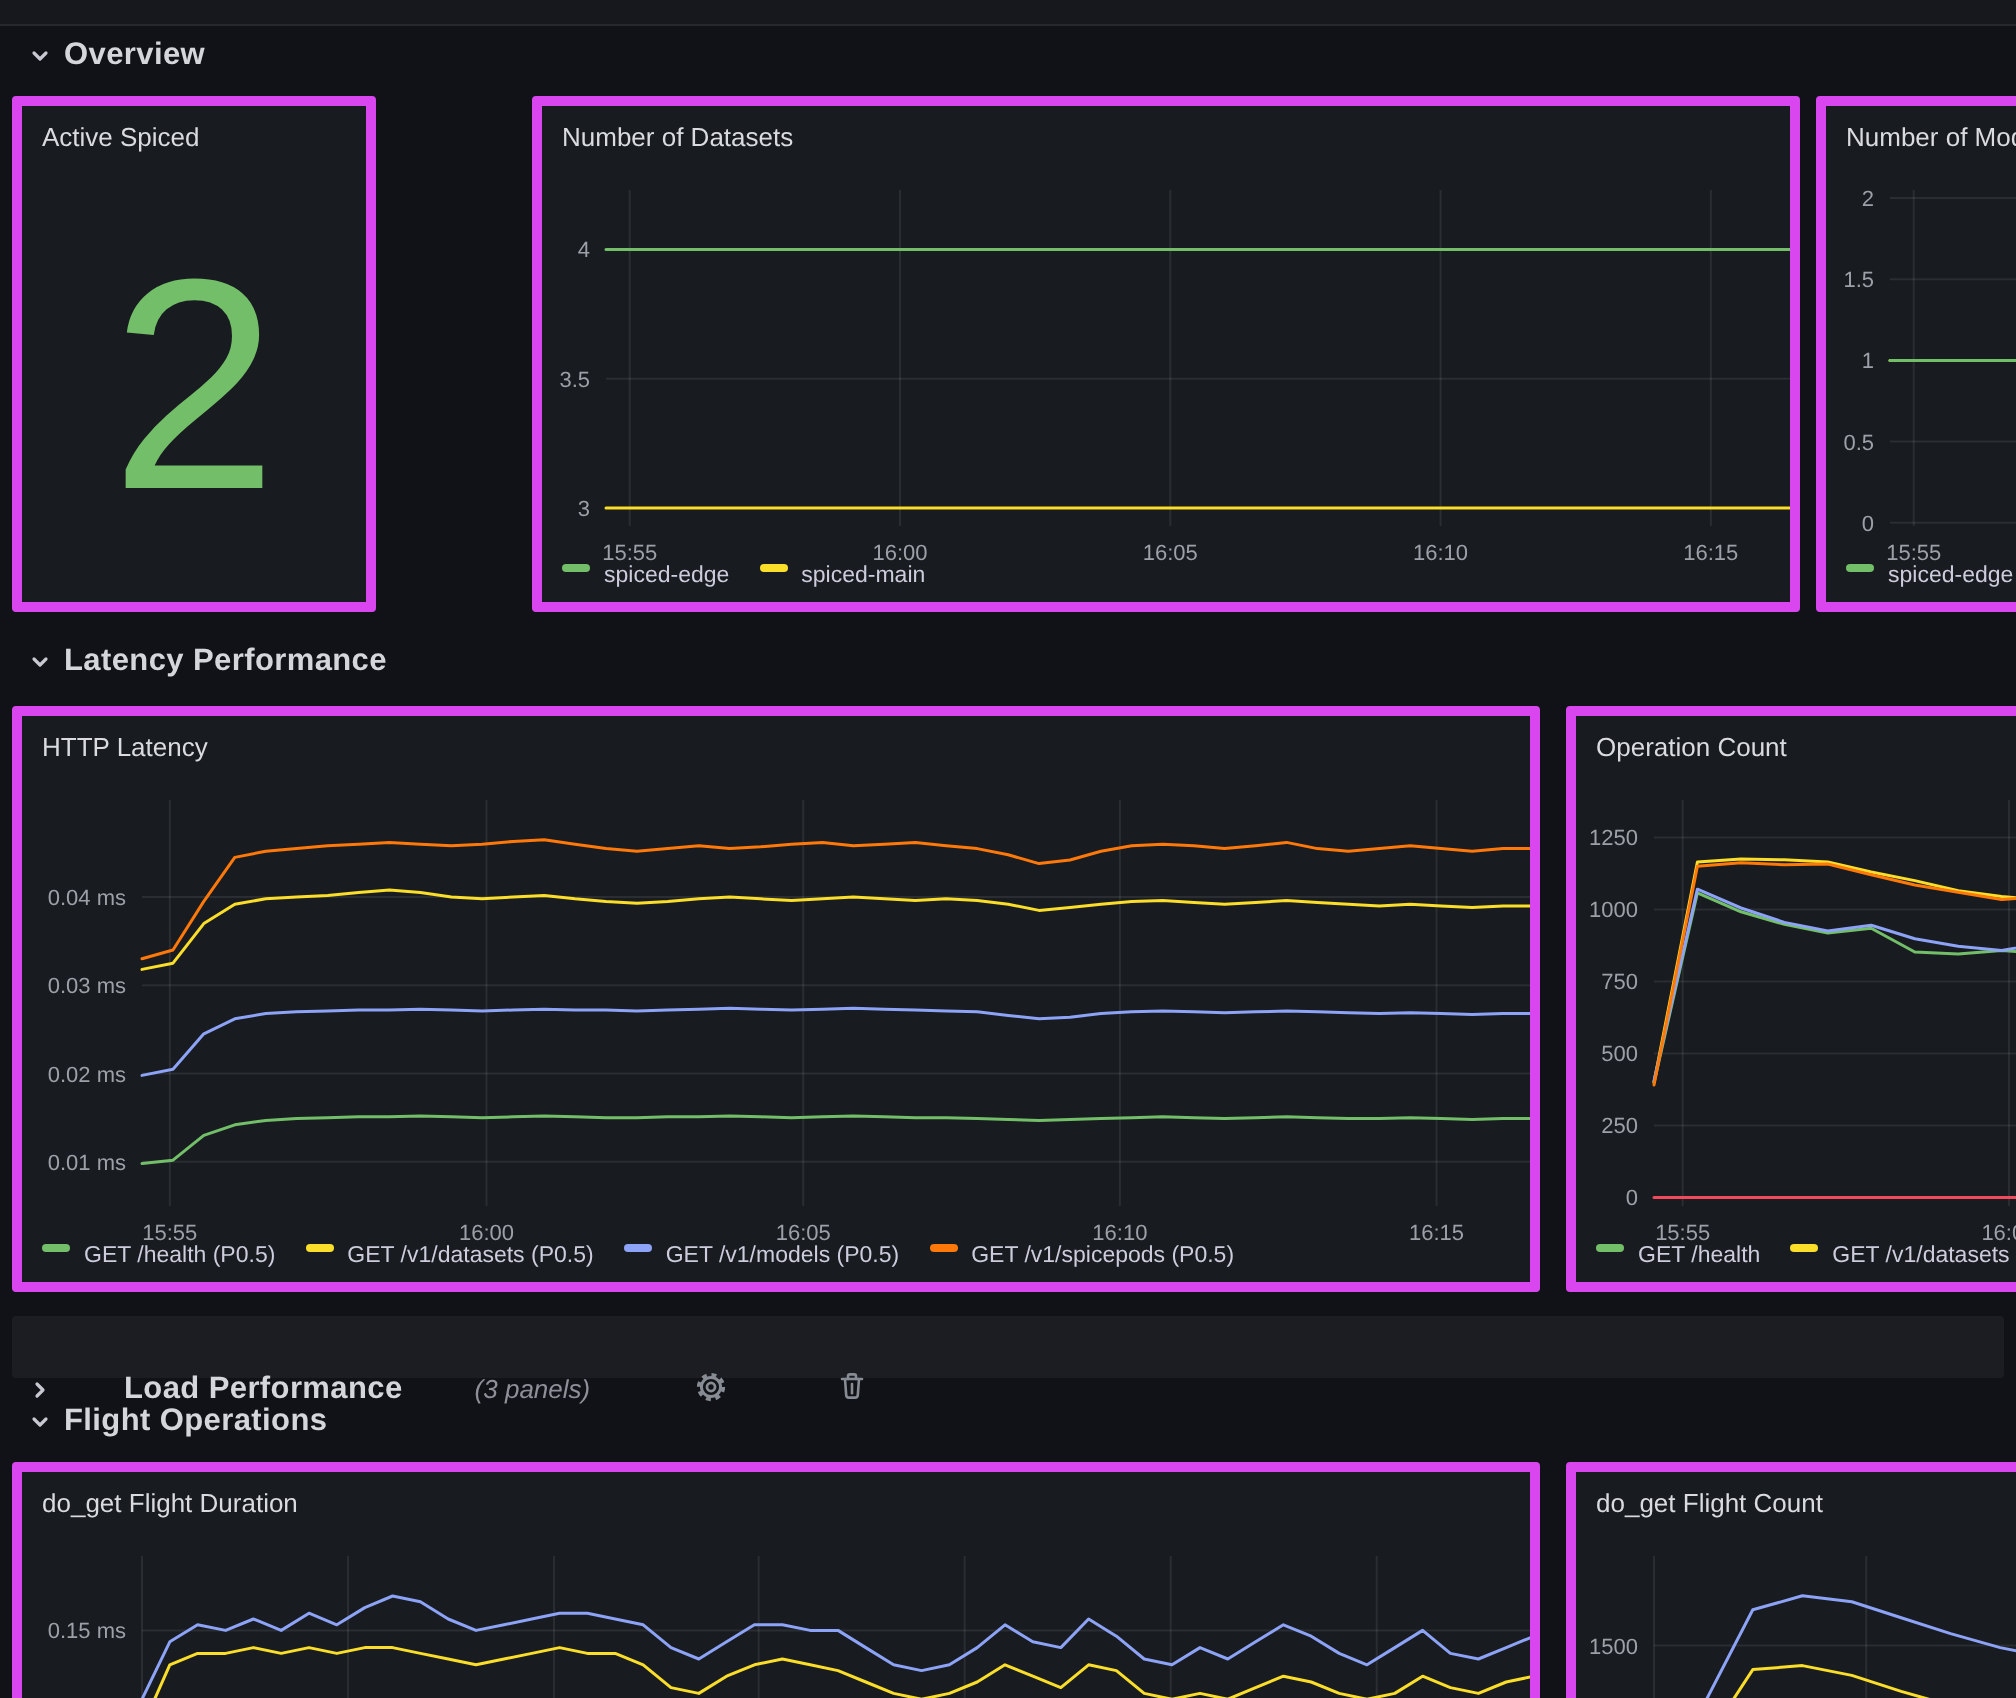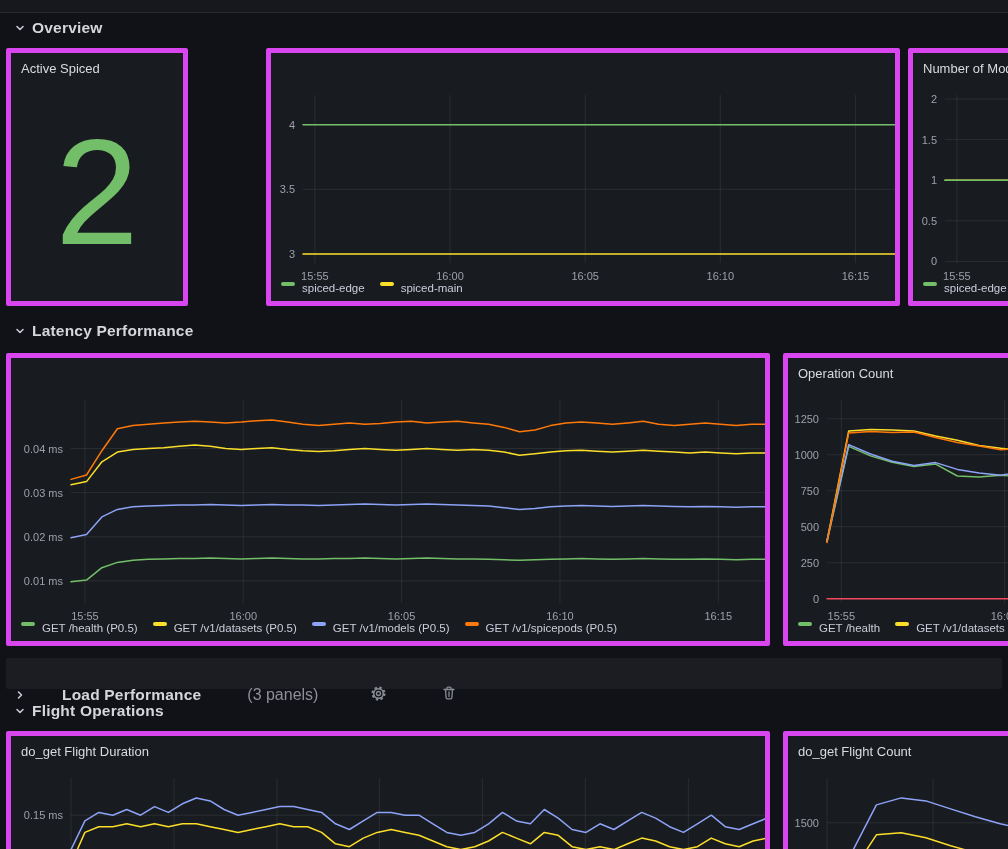--- a/index.html
+++ b/index.html
@@ -17,21 +17,21 @@
   .section-header {
     position:absolute; left:6px; height:30px; display:flex; align-items:center;
     gap:6px; padding-left:8px; cursor:pointer; color:#d5d6dc;
   }
   .section-header .chev { color:#c7c8d1; display:flex; align-items:center; }
   .section-title { font-size:15.5px; font-weight:700; letter-spacing:.2px; }
   .row-highlight {
     position:absolute; left:6px; width:996px; height:31px;
     background:#1b1d23; border-radius:2px;
   }
-  .panels-count { font-size:16px; color:#8e8f99; margin-left:10px; }
+  .panels-count { font-style:italic; font-size:13px; color:#8e8f99; }
   .icon-btn {
     background:none; border:none; cursor:pointer; display:flex; align-items:center;
     padding:2px; margin-left:14px;
   }
   .panel {
     position:absolute; background:#181b1f; border:5px solid #d946ef;
     border-radius:2px; overflow:hidden;
   }
   .panel-title {
     position:absolute; top:0; left:0; right:0; height:30px;
@@ -72,20 +72,21 @@
 </div>
 
 <div class="panel" style="left:6px; top:48px; width:182px; height:258px;">
   <div class="panel-title">Active Spiced</div>
   <div class="stat-value-wrap">
     <span class="stat-value">2</span>
   </div>
 </div>
 
 <div class="panel" style="left:266px; top:48px; width:634px; height:258px;">
+  <div class="panel-title">Number of Datasets</div>
   <svg class="chart-svg" style="top:30px; width:634px; height:202px;" viewBox="0 0 634 202">
       <line x1="32" y1="170.95384615384617" x2="626" y2="170.95384615384617" stroke="rgba(204,204,220,0.10)" stroke-width="1"></line>
       <text x="24" y="174.95384615384617" fill="#9da0a8" font-size="11" text-anchor="end">3</text>
       <line x1="32" y1="106.33846153846157" x2="626" y2="106.33846153846157" stroke="rgba(204,204,220,0.10)" stroke-width="1"></line>
       <text x="24" y="110.33846153846157" fill="#9da0a8" font-size="11" text-anchor="end">3.5</text>
       <line x1="32" y1="41.723076923076974" x2="626" y2="41.723076923076974" stroke="rgba(204,204,220,0.10)" stroke-width="1"></line>
       <text x="24" y="45.723076923076974" fill="#9da0a8" font-size="11" text-anchor="end">4</text>
       <line x1="43.88" y1="12" x2="43.88" y2="180" stroke="rgba(204,204,220,0.10)" stroke-width="1"></line>
       <text x="43.88" y="197" fill="#9da0a8" font-size="11" text-anchor="middle">15:55</text>
       <line x1="179.015" y1="12" x2="179.015" y2="180" stroke="rgba(204,204,220,0.10)" stroke-width="1"></line>
@@ -148,20 +149,21 @@
 <div class="section-header" style="top:316px;">
   <span class="chev">
     <svg width="12" height="12" viewBox="0 0 12 12" fill="none" stroke="currentColor" stroke-width="1.6" stroke-linecap="round" stroke-linejoin="round">
         <path d="M3 4.5l3 3 3-3"></path>
       </svg>
   </span>
   <span class="section-title">Latency Performance</span>
 </div>
 
 <div class="panel" style="left:6px; top:353px; width:764px; height:293px;">
+  <div class="panel-title">HTTP Latency</div>
   <svg class="chart-svg" style="top:30px; width:764px; height:237px;" viewBox="0 0 764 237">
       <line x1="60" y1="192.93478260869563" x2="756" y2="192.93478260869563" stroke="rgba(204,204,220,0.10)" stroke-width="1"></line>
       <text x="52" y="196.93478260869563" fill="#9da0a8" font-size="11" text-anchor="end">0.01 ms</text>
       <line x1="60" y1="148.80434782608694" x2="756" y2="148.80434782608694" stroke="rgba(204,204,220,0.10)" stroke-width="1"></line>
       <text x="52" y="152.80434782608694" fill="#9da0a8" font-size="11" text-anchor="end">0.02 ms</text>
       <line x1="60" y1="104.67391304347825" x2="756" y2="104.67391304347825" stroke="rgba(204,204,220,0.10)" stroke-width="1"></line>
       <text x="52" y="108.67391304347825" fill="#9da0a8" font-size="11" text-anchor="end">0.03 ms</text>
       <line x1="60" y1="60.54347826086955" x2="756" y2="60.54347826086955" stroke="rgba(204,204,220,0.10)" stroke-width="1"></line>
       <text x="52" y="64.54347826086955" fill="#9da0a8" font-size="11" text-anchor="end">0.04 ms</text>
       <line x1="73.92" y1="12" x2="73.92" y2="215" stroke="rgba(204,204,220,0.10)" stroke-width="1"></line>

